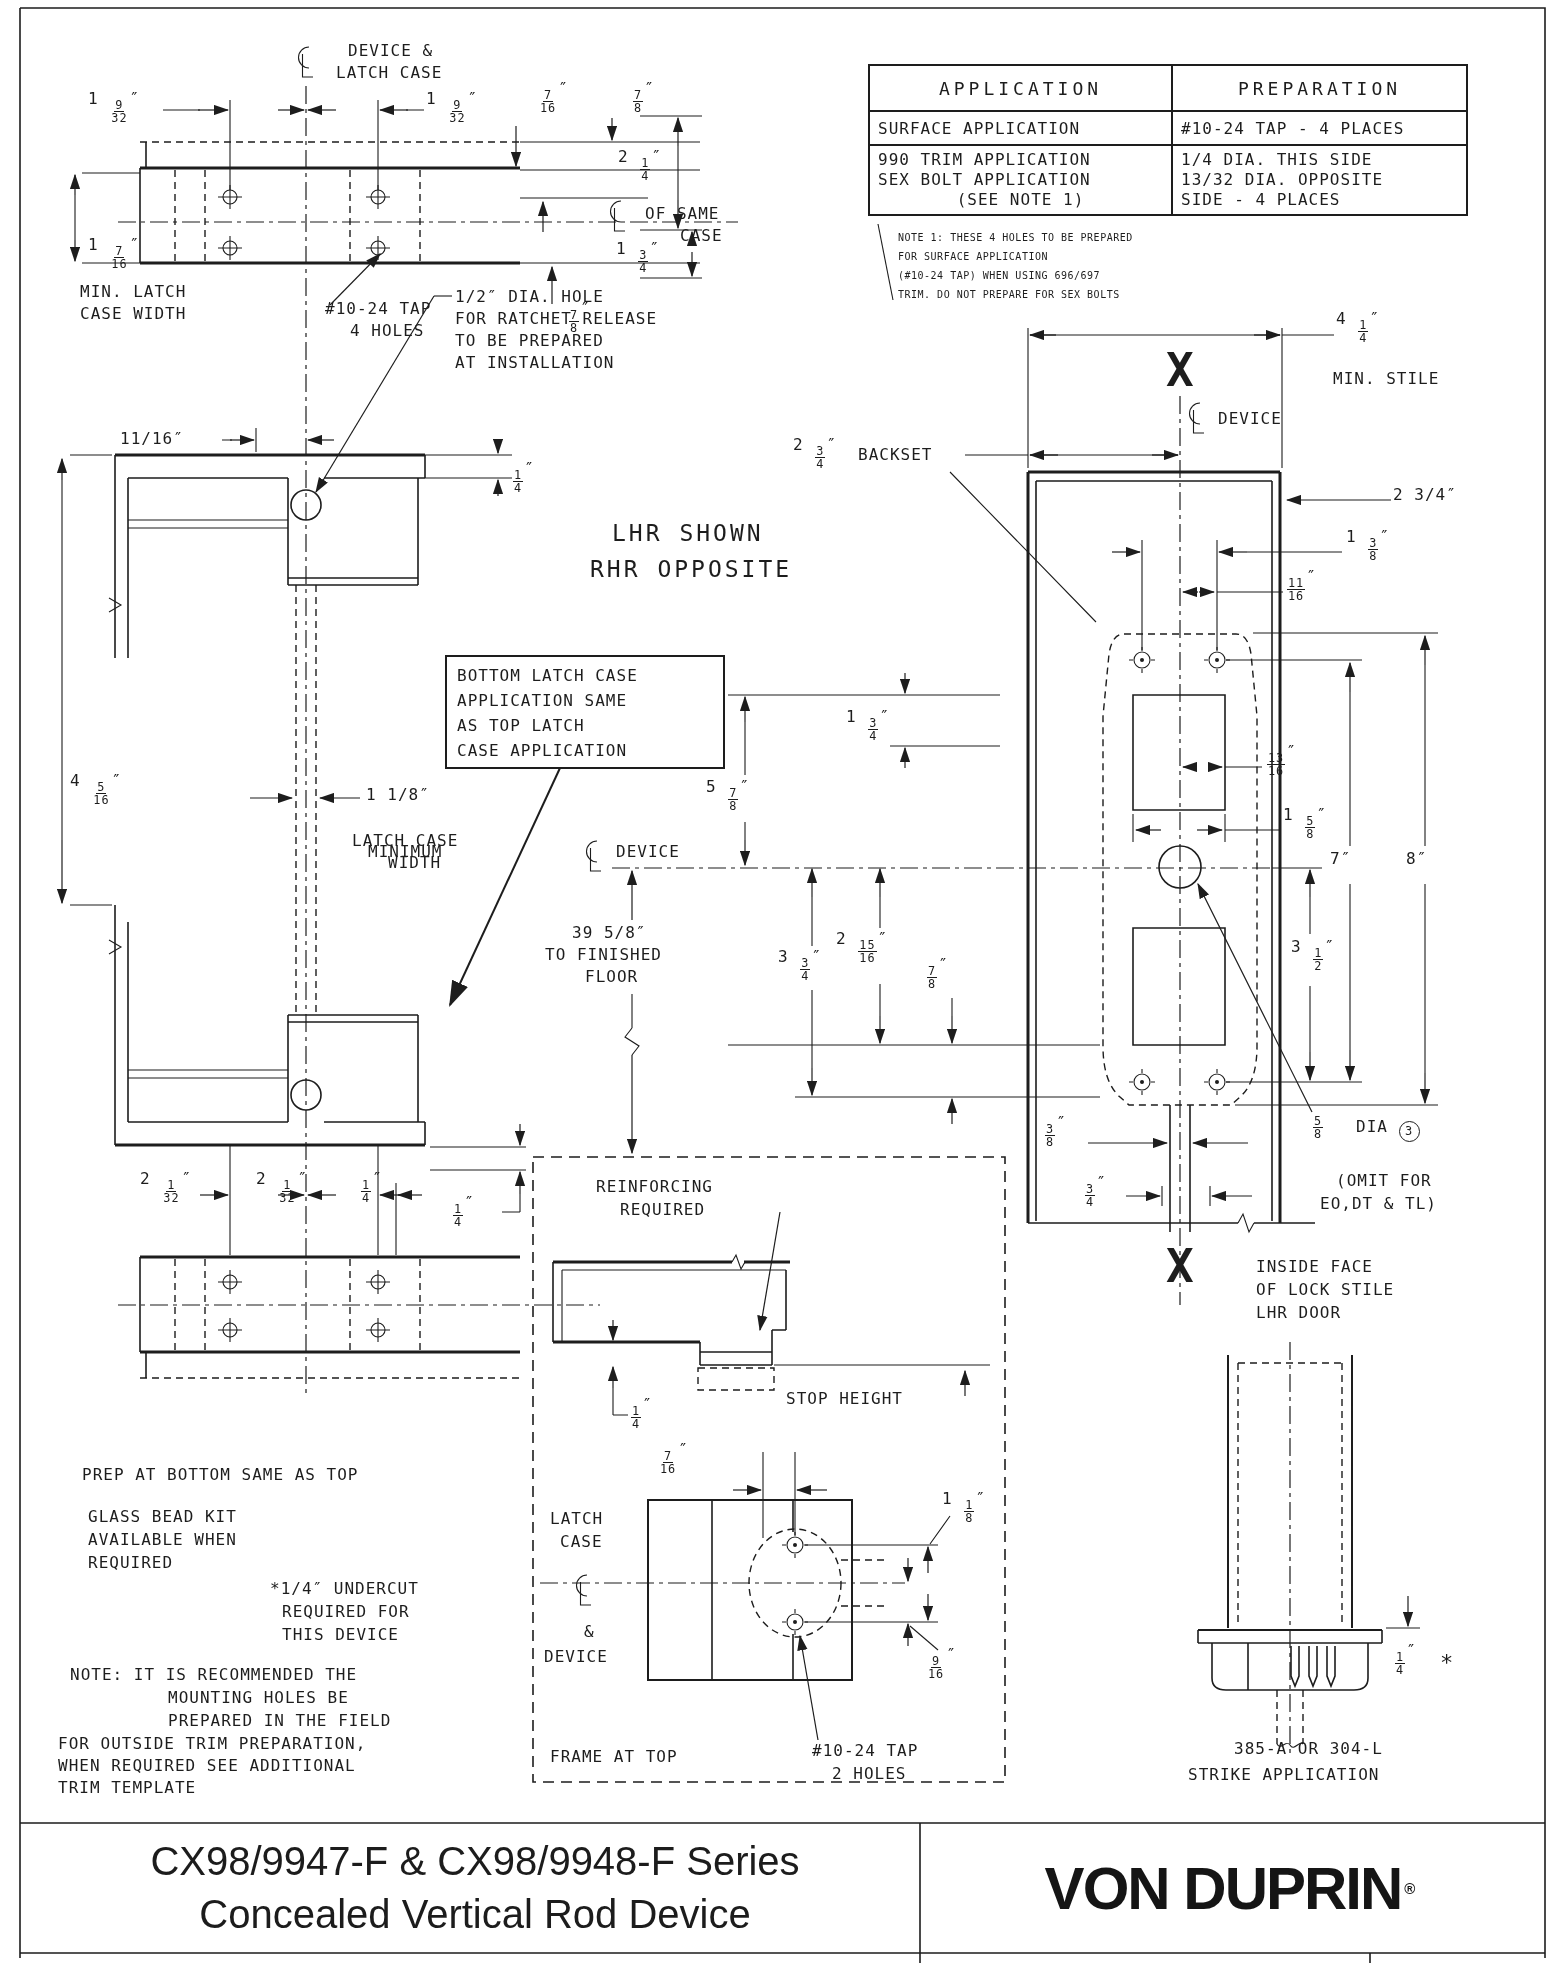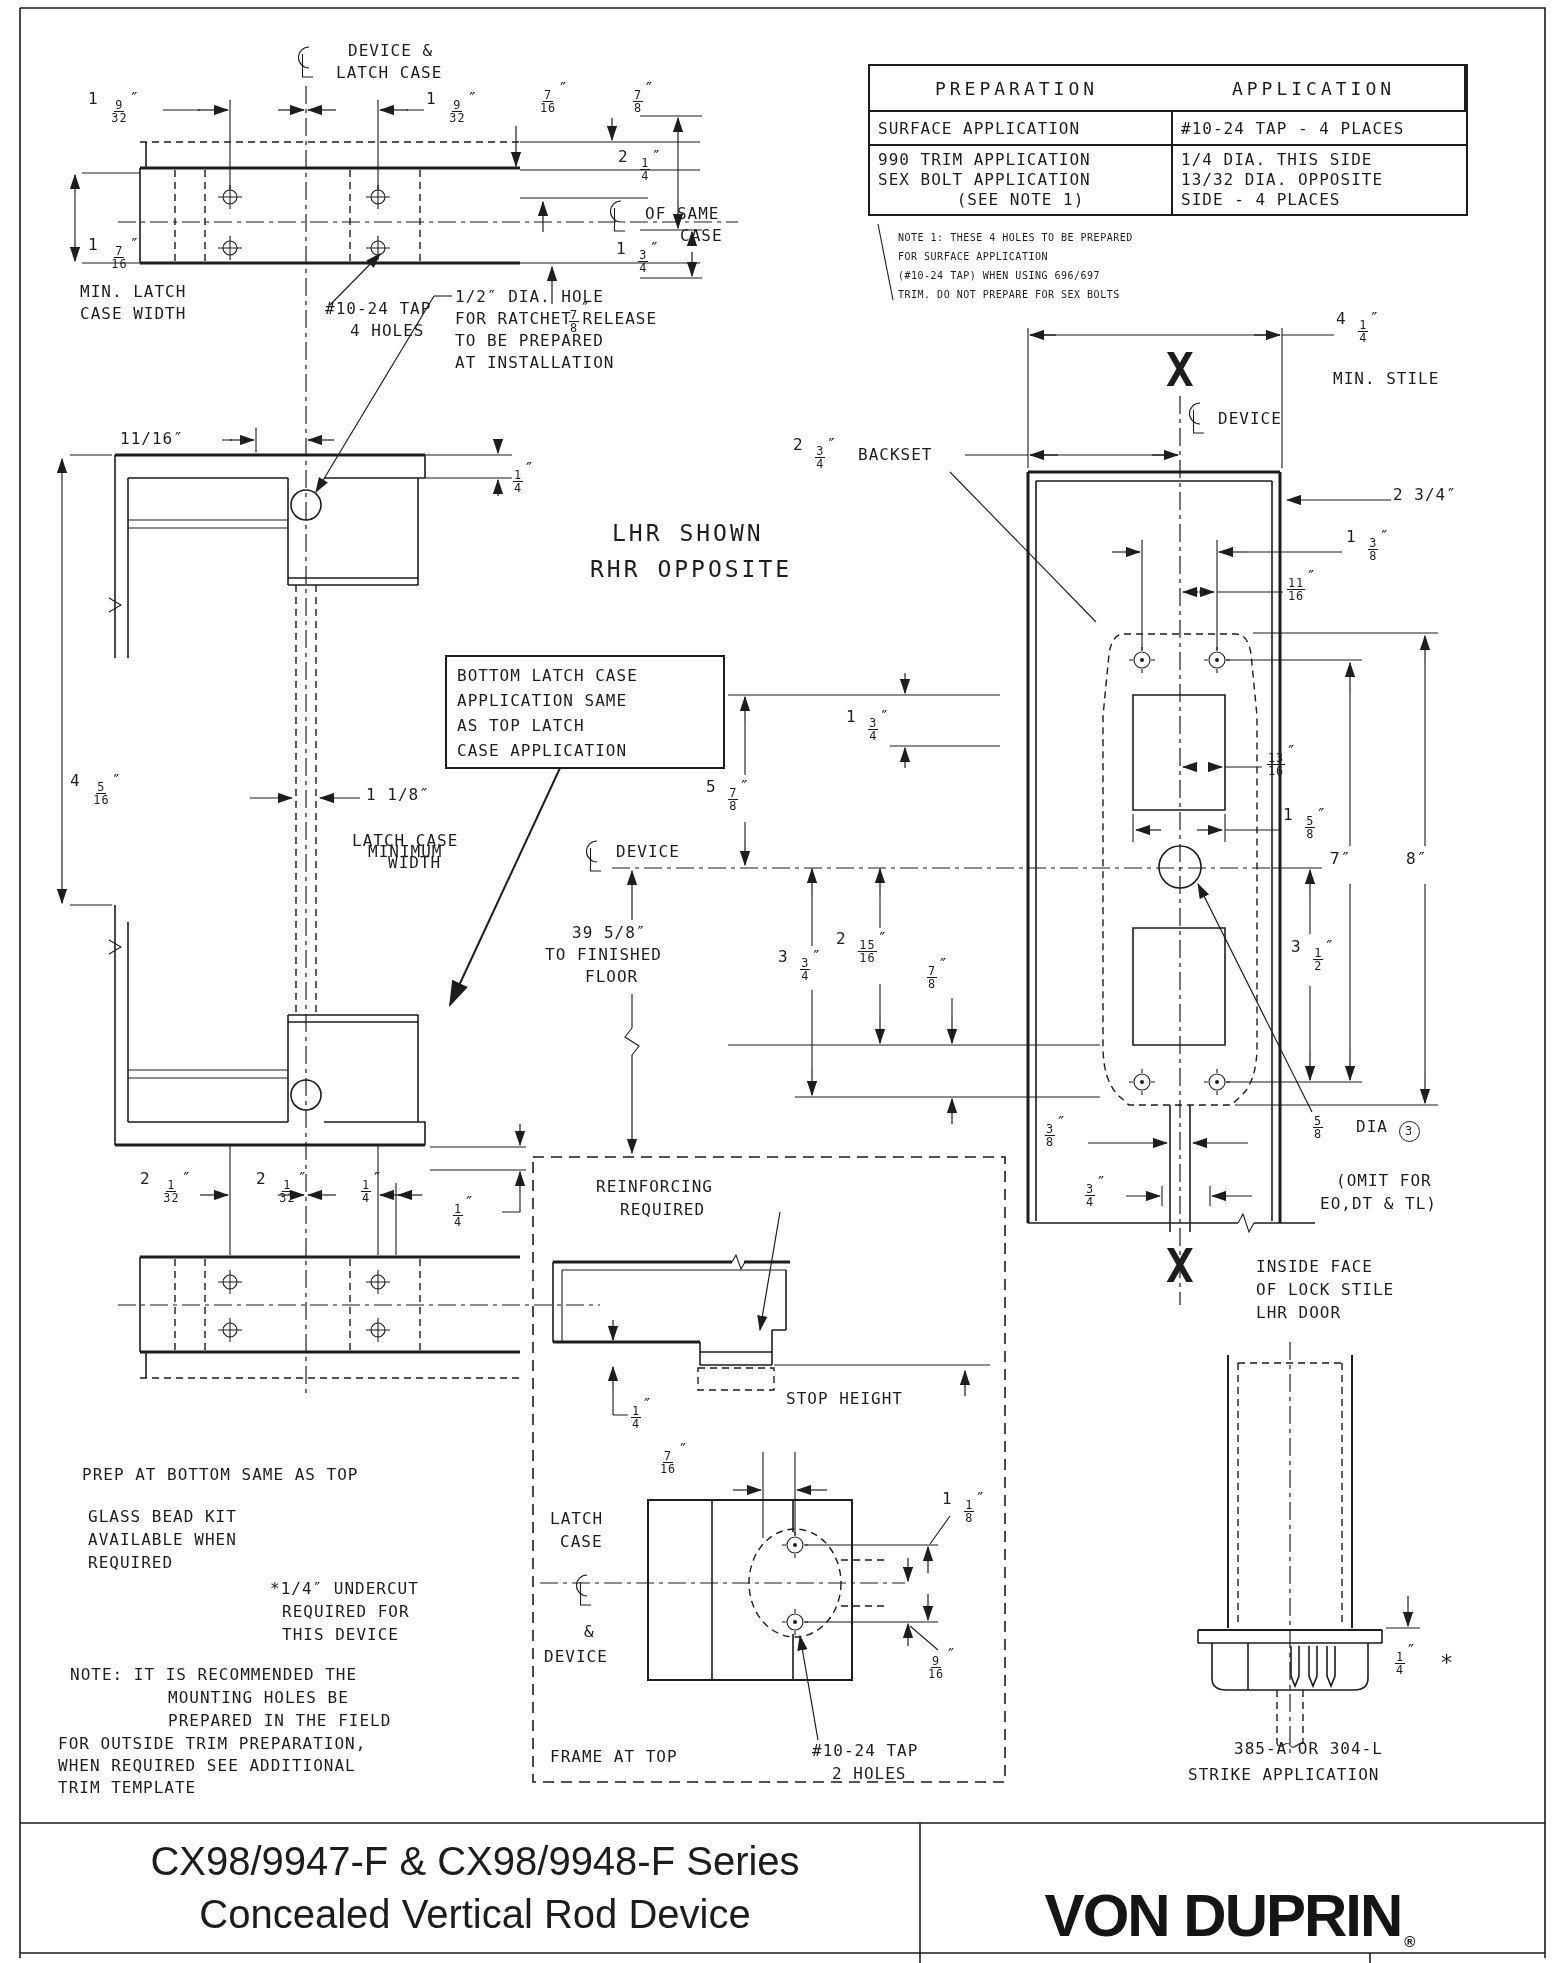--- a/index.html
+++ b/index.html
@@ -30,21 +30,21 @@
   .tc{padding:0;}
   .tc.c1{width:303px;border-right:2.2px solid #1d1d1d;box-sizing:border-box;}
   .tc.c2{flex:1;}
   .thead .tc{height:44px;display:flex;align-items:center;justify-content:center;font-size:18px;letter-spacing:4px;}
   .r1 .tc{height:32px;display:flex;align-items:center;padding-left:8px;}
   .r2 .tc{padding:4px 0 4px 8px;line-height:20px;}
   .r2 .ctr{text-align:center;padding-right:8px;}
   .tb-series{position:absolute;left:30px;top:1826px;width:890px;height:124px;display:flex;flex-direction:column;
              justify-content:center;align-items:center;gap:8px;font-family:"Liberation Sans",sans-serif;
              font-size:40px;color:#1c1c1c;}
-  .tb-brand{position:absolute;left:920px;top:1826px;width:620px;height:124px;display:flex;align-items:flex-end;
+  .tb-brand{position:absolute;left:920px;top:1826px;width:620px;height:124px;display:flex;align-items:center;
             justify-content:center;font-family:"Liberation Sans",sans-serif;font-weight:700;font-size:60px;
             letter-spacing:-2px;color:#151515;}
   .tb-brand sup{font-size:15px;letter-spacing:0;margin-left:3px;}
 </style>
 </head>
 <body>
 
 <div id="page">
 
 <svg width="1568" height="1963" viewBox="0 0 1568 1963">
@@ -321,22 +321,22 @@
   <path class="ar" d="M1408,1596 V1626" marker-end="url(#ar)"></path>
 </g>
 
 <g>
   <path class="s" d="M20,1823 H1545 M20,1953 H1545 M920,1823 V1953 M920,1953 V1963 M1370,1953 V1963"></path>
 </g>
 </svg>
 
 <div class="tbl">
   <div class="trow thead">
+    <div class="tc c1">APPLICATION</div>
     <div class="tc c2">PREPARATION</div>
-    <div class="tc c1">APPLICATION</div>
   </div>
   <div class="trow r1">
     <div class="tc c1">SURFACE APPLICATION</div>
     <div class="tc c2">#10-24 TAP - 4 PLACES</div>
   </div>
   <div class="trow r2">
     <div class="tc c1">
       <div>990 TRIM APPLICATION</div>
       <div>SEX BOLT APPLICATION</div>
       <div class="ctr">(SEE NOTE 1)</div>

